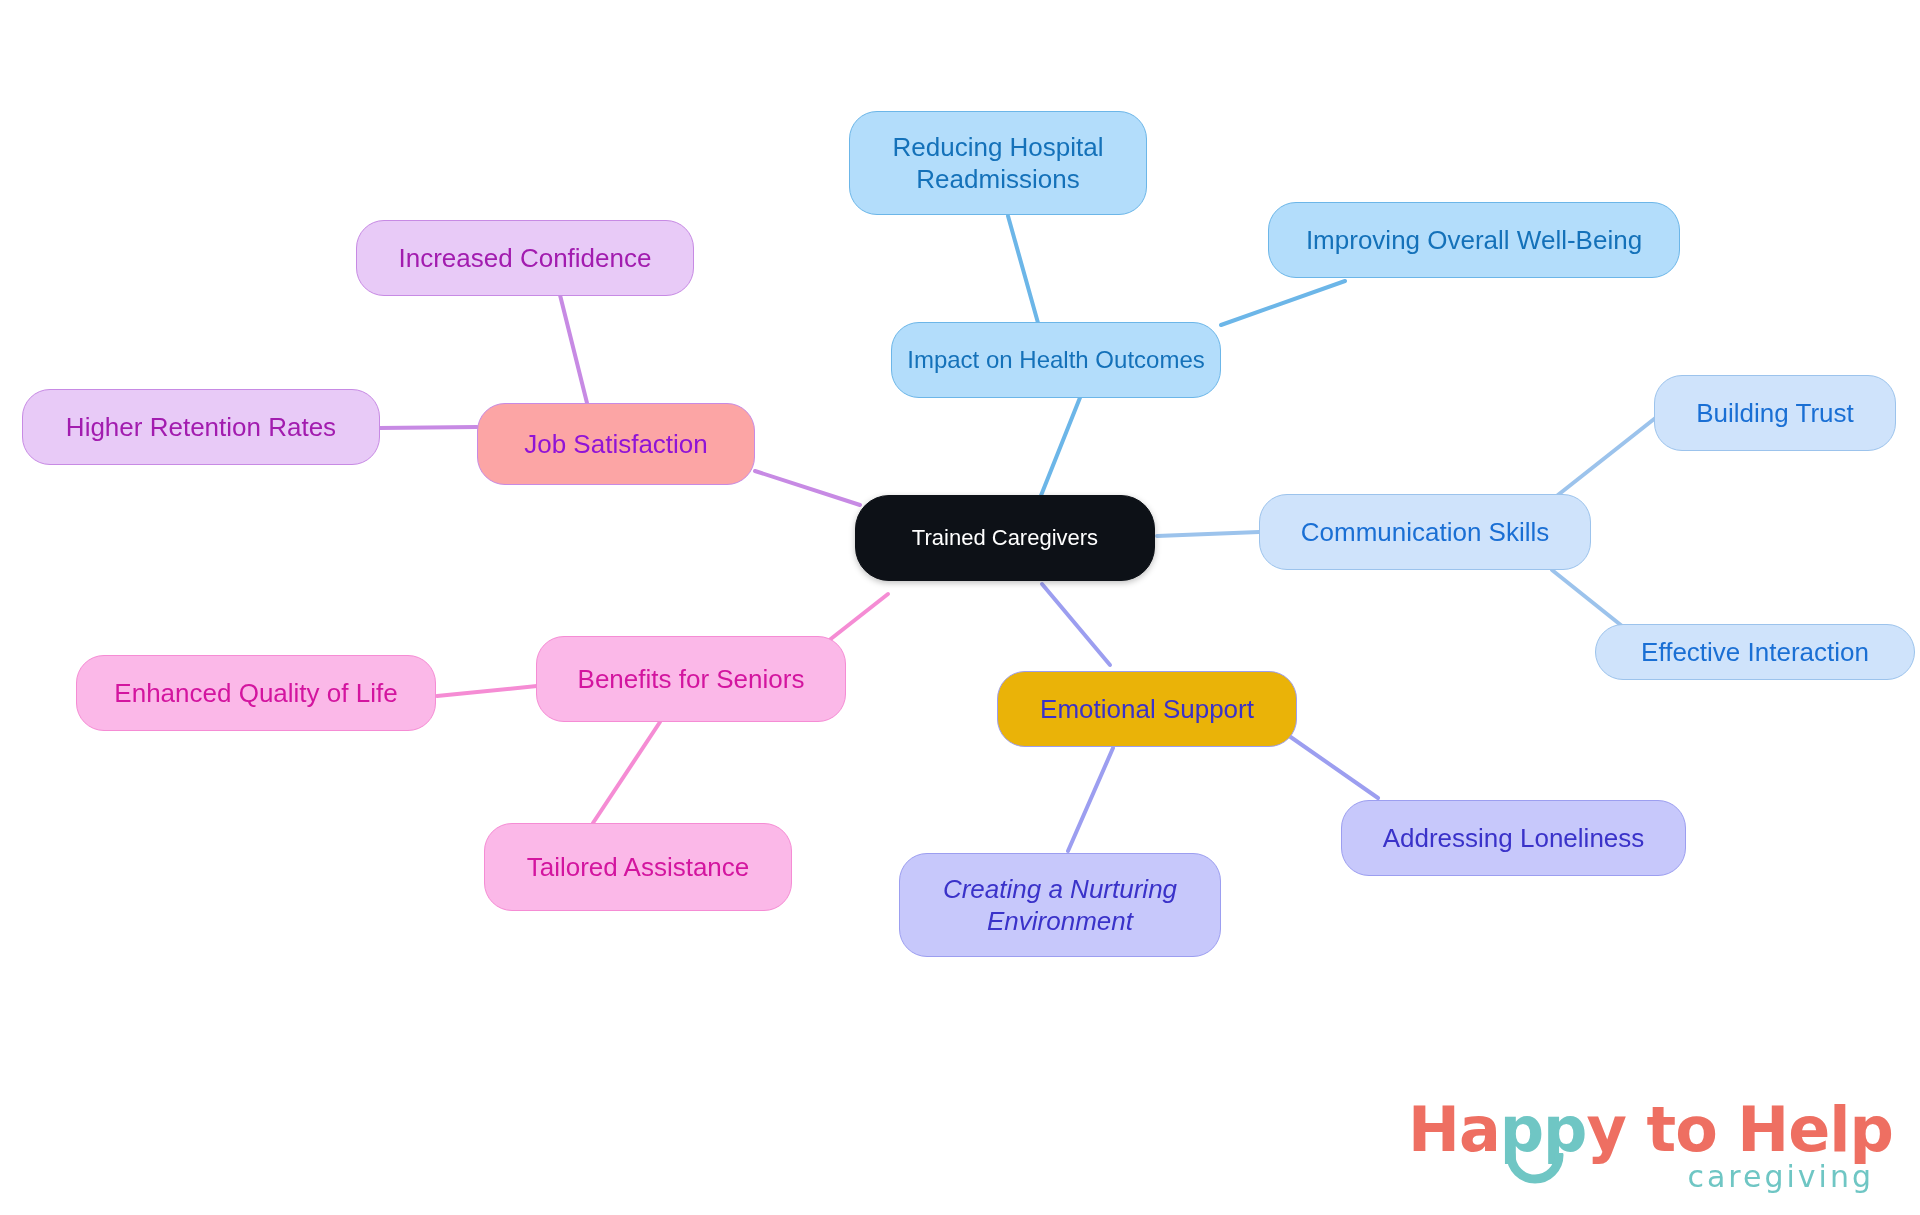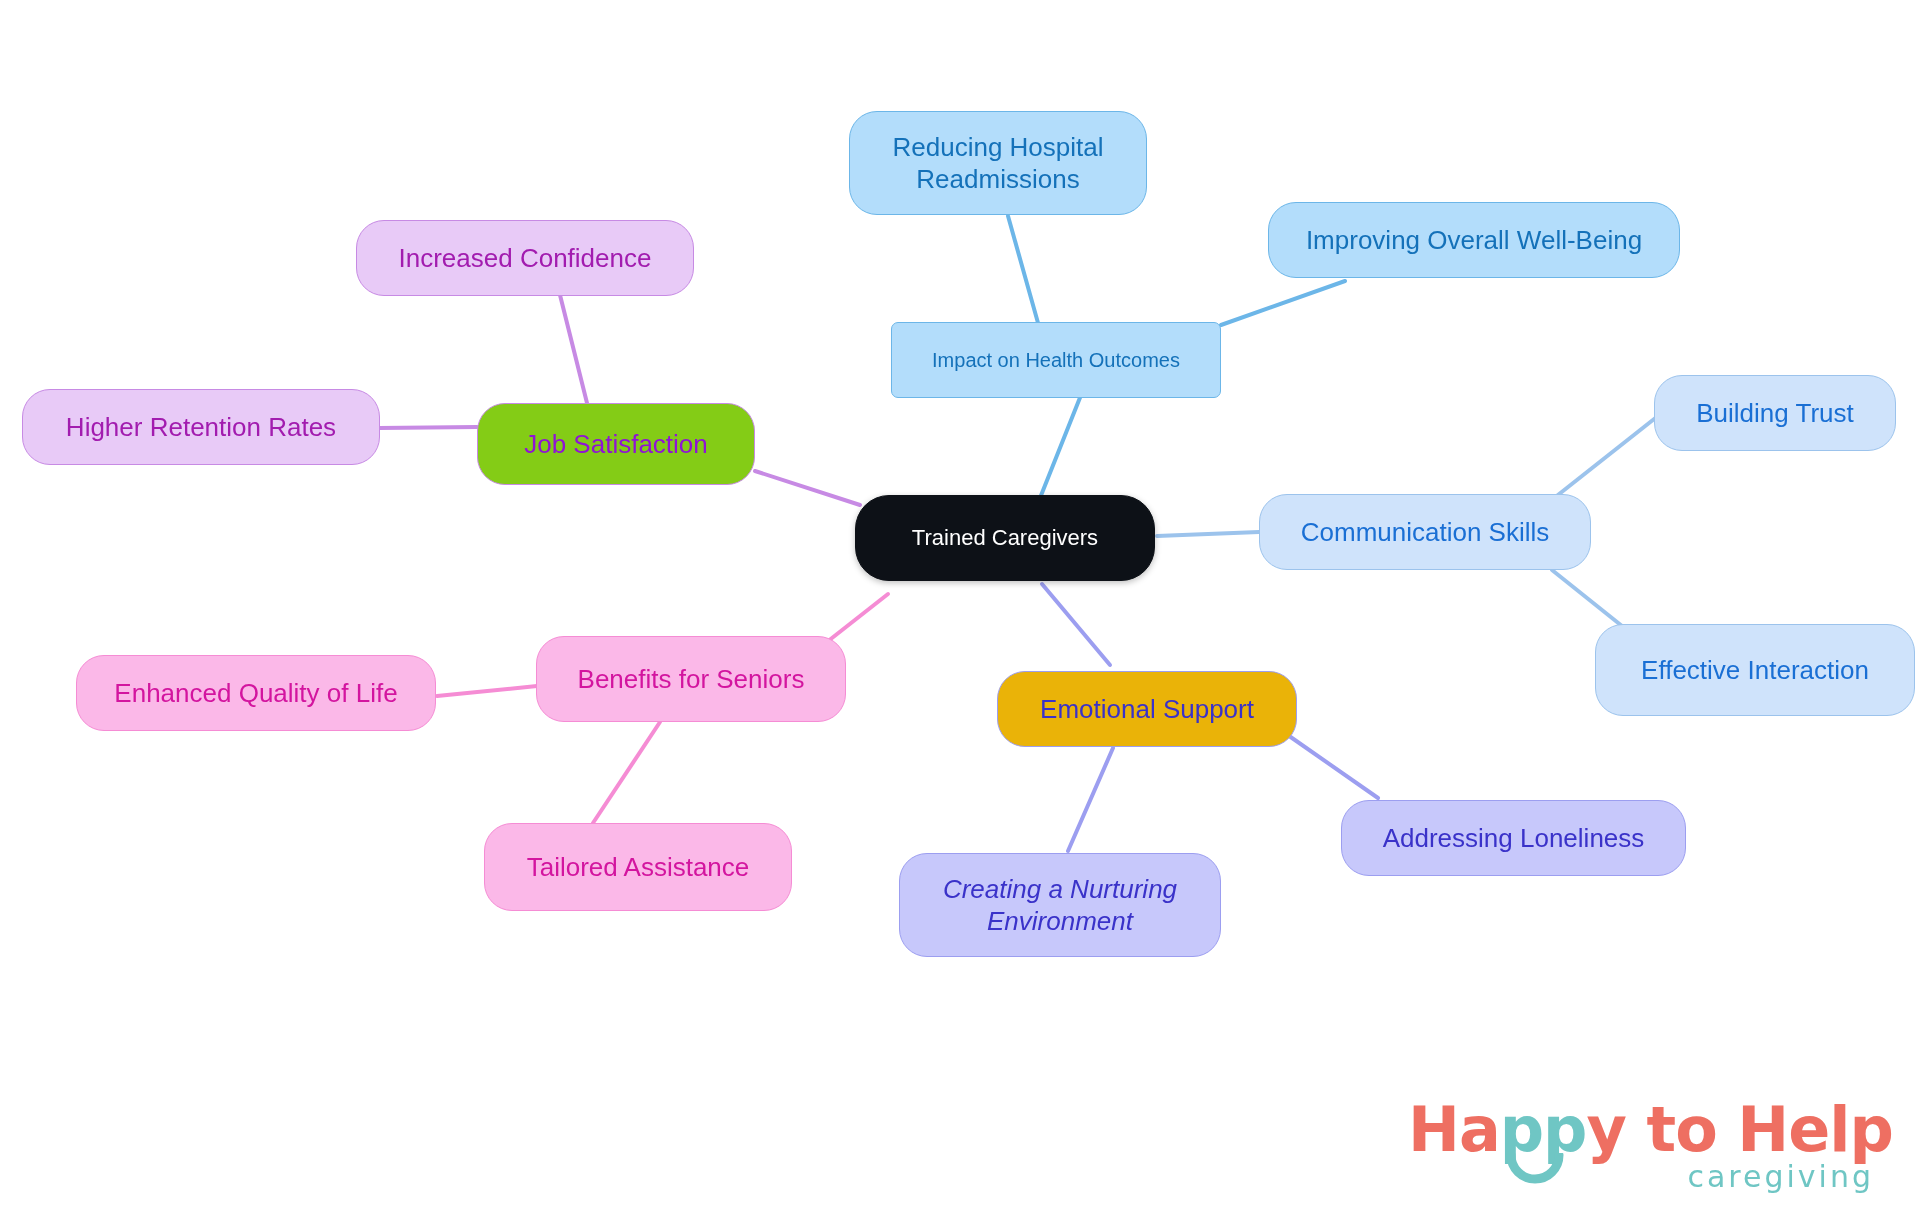--- a/index.html
+++ b/index.html
@@ -46,43 +46,42 @@
     border-color: #0d1117;
     color: #ffffff;
     font-size: 22px;
     border-radius: 34px;
     box-shadow: 0 2px 6px rgba(0,0,0,0.25);
   }
   .node.blue-main {
     background: #b3ddfb;
     border-color: #6cb6e8;
     color: #1471b9;
-    font-size: 20px;
-    border-radius: 7px;
+    font-size: 24px;
   }
   .node.blue-leaf {
     background: #b3ddfb;
     border-color: #6cb6e8;
     color: #1471b9;
     font-size: 26px;
   }
   .node.steel-main {
     background: #cfe3fb;
     border-color: #9cc3ec;
     color: #1a6fd4;
     font-size: 26px;
   }
   .node.steel-leaf {
     background: #cfe3fb;
     border-color: #9cc3ec;
     color: #1a6fd4;
     font-size: 26px;
   }
   .node.violet-main {
-    background: #84cc16;
+    background: #fca5a5;
     border-color: #c78ae4;
     color: #9013d6;
     font-size: 26px;
   }
   .node.violet-leaf {
     background: #e8caf7;
     border-color: #c78ae4;
     color: #a21caf;
     font-size: 26px;
   }
@@ -191,21 +190,21 @@
 
   <div class="node blue-leaf" style="left:849px; top:111px; width:298px; height:104px;">Reducing Hospital
 Readmissions</div>
 
   <div class="node blue-leaf" style="left:1268px; top:202px; width:412px; height:76px;">Improving Overall Well-Being</div>
 
   <div class="node steel-main" style="left:1259px; top:494px; width:332px; height:76px;">Communication Skills</div>
 
   <div class="node steel-leaf" style="left:1654px; top:375px; width:242px; height:76px;">Building Trust</div>
 
-  <div class="node steel-leaf" style="left:1595px; top:624px; width:320px; height:92px;">Effective Interaction</div>
+  <div class="node steel-leaf" style="left:1595px; top:624px; width:320px; height:56px;">Effective Interaction</div>
 
   <div class="node peri-main" style="left:997px; top:671px; width:300px; height:76px;">Emotional Support</div>
 
   <div class="node peri-leaf" style="left:1341px; top:800px; width:345px; height:76px;">Addressing Loneliness</div>
 
   <div class="node peri-leaf" style="left:899px; top:853px; width:322px; height:104px;font-style:italic;">Creating a Nurturing
 Environment</div>
 
   <div class="node pink-main" style="left:536px; top:636px; width:310px; height:86px;">Benefits for Seniors</div>
 

